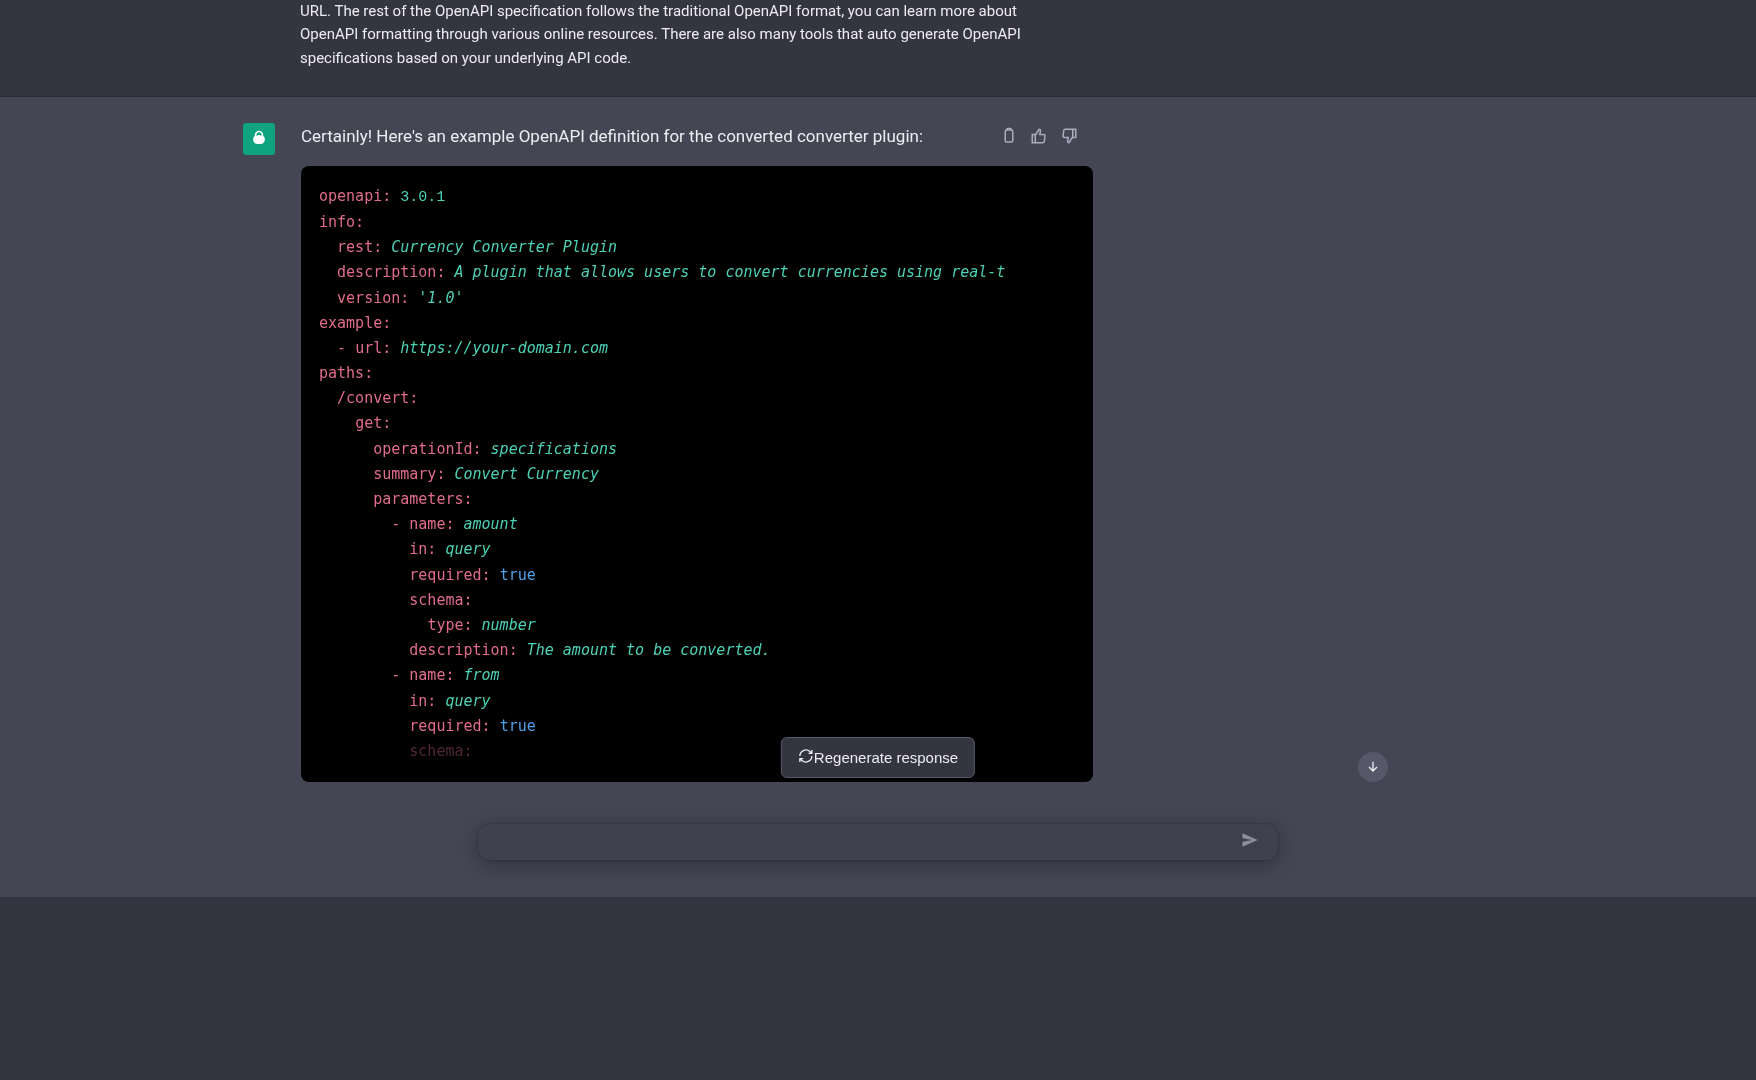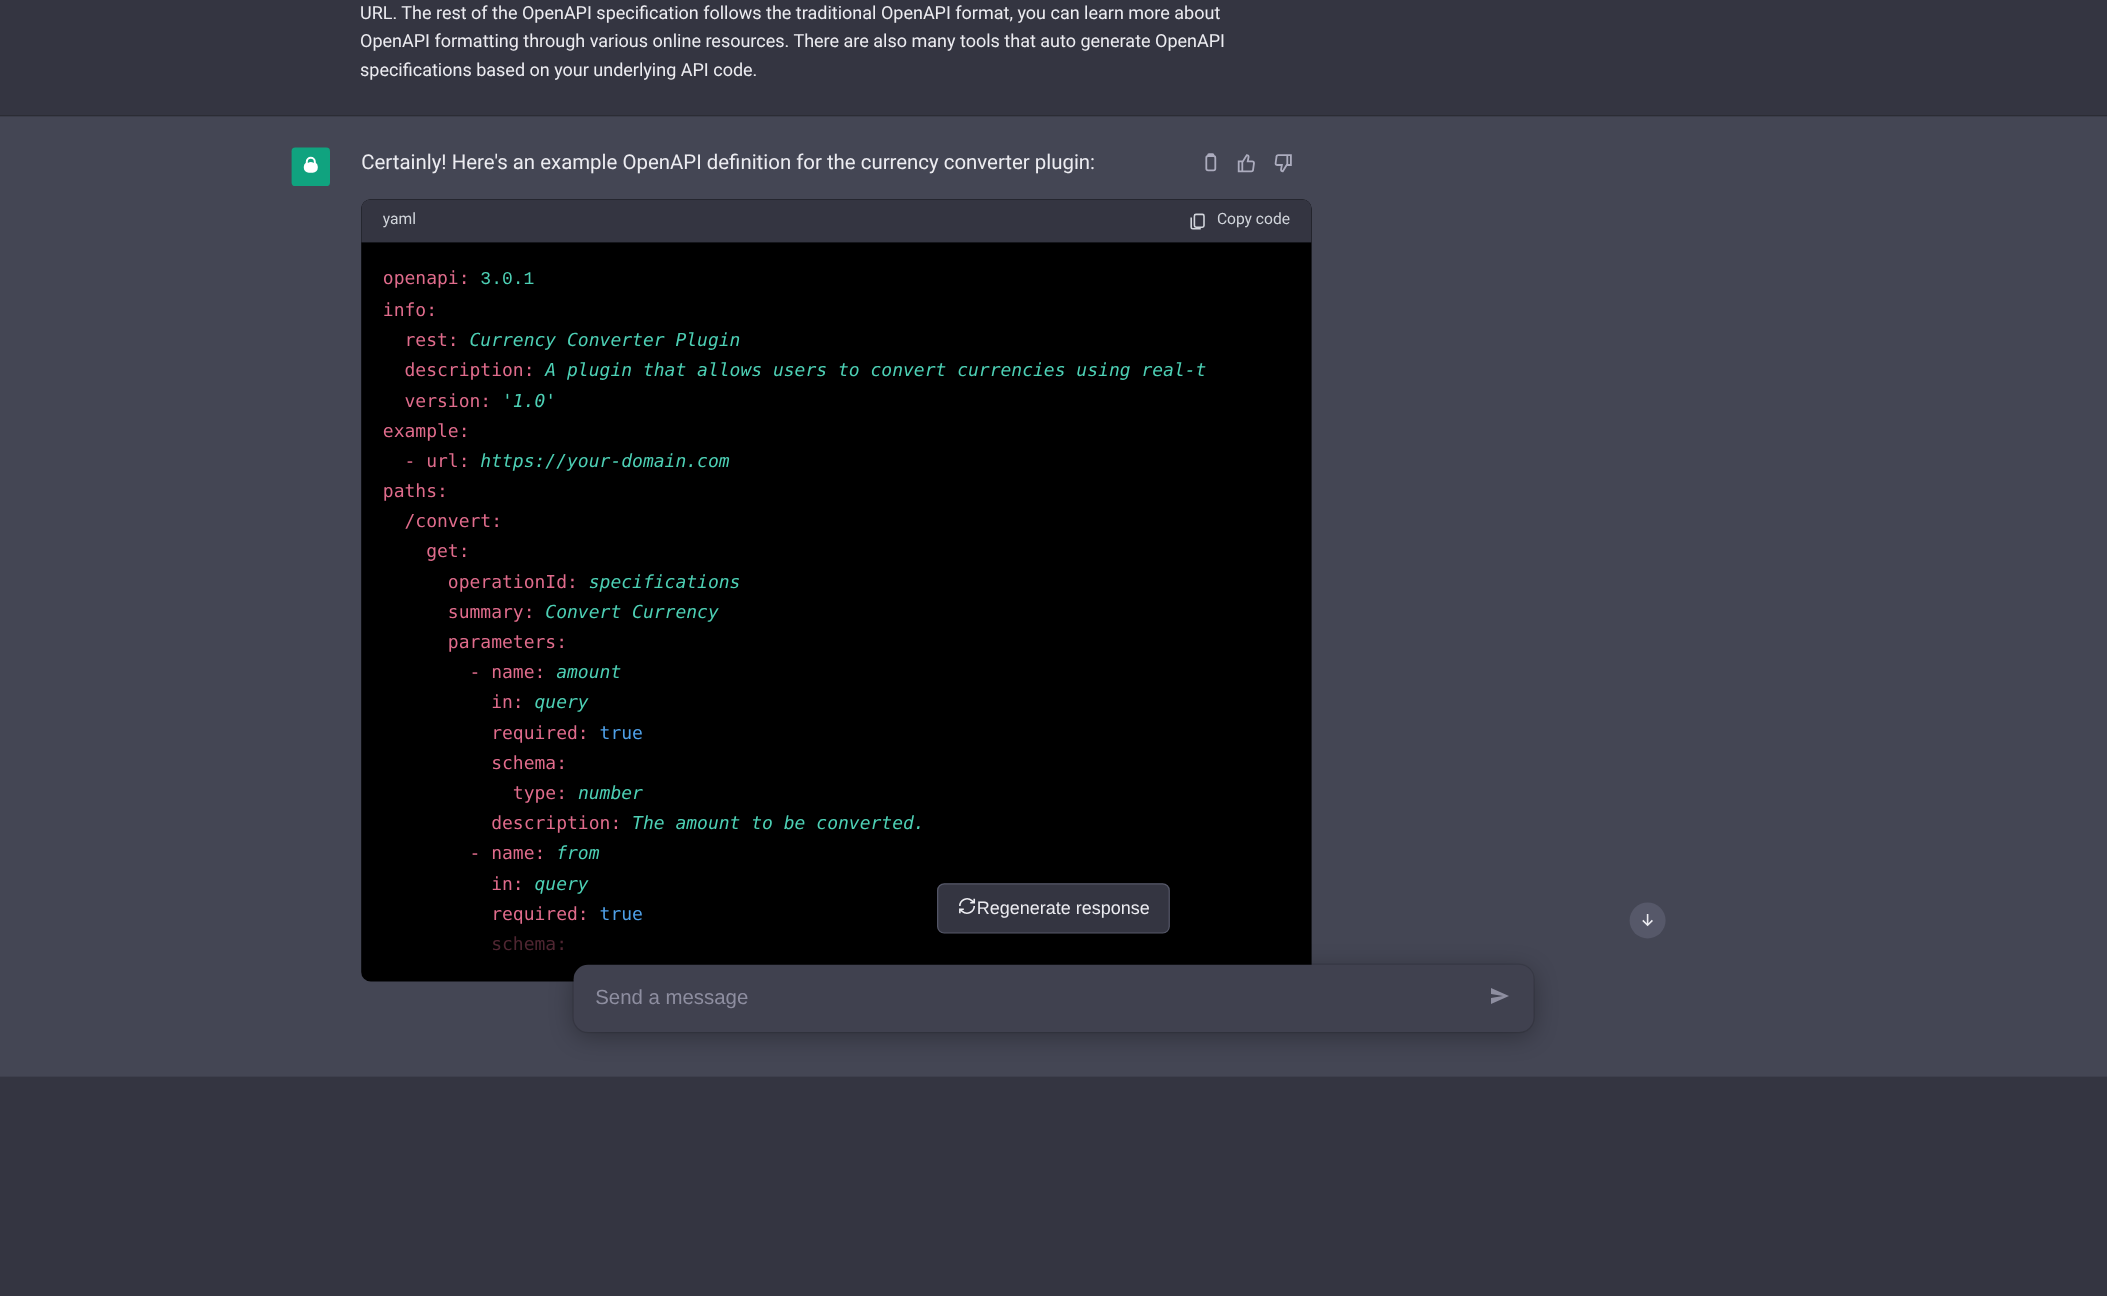--- a/index.html
+++ b/index.html
@@ -177,33 +177,23 @@
 </div>
 
 <div class="response-section">
   <div class="response-inner">
     <div class="avatar">
       <svg viewBox="0 0 24 24">
           <path d="M12 2a5 5 0 00-5 5v1a5 5 0 00-2 4v1a5 5 0 005 5h4a5 5 0 005-5v-1a5 5 0 00-2-4V7a5 5 0 00-5-5zm0 2a3 3 0 013 3v1.3a5 5 0 00-6 0V7a3 3 0 013-3z"></path>
         </svg>
     </div>
     <div class="response-content">
-      <p class="response-text">Certainly! Here's an example OpenAPI definition for the currency converter plugin:</p>
+      <p class="response-text">Certainly! Here's an example OpenAPI definition for the converted converter plugin:</p>
 
       <div class="code-block">
-        <div class="code-header">
-          <span>yaml</span>
-          <div class="copy-code">
-            <svg viewBox="0 0 24 24" fill="none" stroke="#d1d5db" stroke-width="2">
-                <rect x="8" y="4" width="12" height="16" rx="2"></rect>
-                <path d="M4 8v12a2 2 0 002 2h10"></path>
-              </svg>
-            <span>Copy code</span>
-          </div>
-        </div>
         <div class="code-body" id="code-body"><span class="tk-key">openapi:</span> <span class="tk-num">3.0.1</span>
 <span class="tk-key">info:</span>
   <span class="tk-key">rest:</span> <span class="tk-str">Currency Converter Plugin</span>
   <span class="tk-key">description:</span> <span class="tk-str">A plugin that allows users to convert currencies using real-t</span>
   <span class="tk-key">version:</span> <span class="tk-str">'1.0'</span>
 <span class="tk-key">example:</span>
   <span class="tk-punct">-</span> <span class="tk-key">url:</span> <span class="tk-str">https://your-domain.com</span>
 <span class="tk-key">paths:</span>
   <span class="tk-key">/convert:</span>
     <span class="tk-key">get:</span>
@@ -250,21 +240,20 @@
 <button class="regenerate">
   <span>
     <svg viewBox="0 0 24 24" fill="none" stroke="#ececf1" stroke-width="2">
         <path d="M3 12a9 9 0 0115-6.7L21 8M21 3v5h-5M21 12a9 9 0 01-15 6.7L3 16M3 21v-5h5"></path>
       </svg>
   </span>
   <span>Regenerate response</span>
 </button>
 
 <div class="input-bar">
-  <input type="text" placeholder="Send a message" style="">
   <div class="send-btn">
     <svg viewBox="0 0 24 24" fill="#8e8ea0">
         <path d="M3 20l18-8L3 4v6l12 2-12 2v6z"></path>
       </svg>
   </div>
 </div>
 
 <div class="scroll-down">
   <svg viewBox="0 0 24 24" fill="none" stroke="#ececf1" stroke-width="2">
       <path d="M12 4v14M6 12l6 6 6-6"></path>

